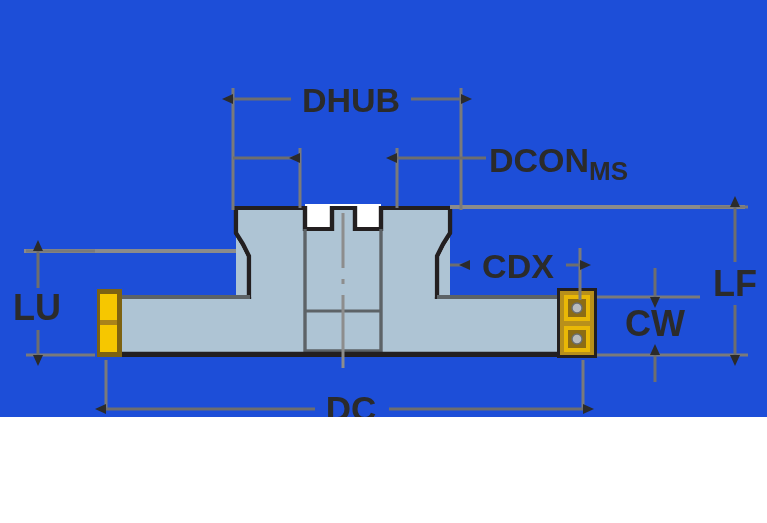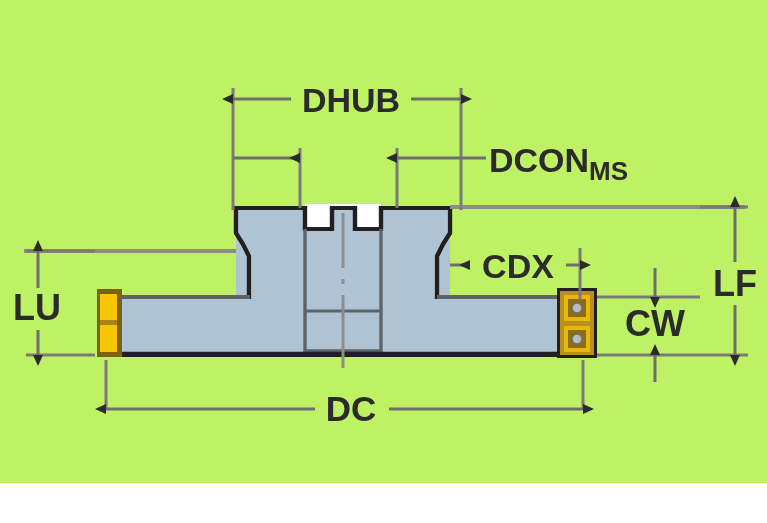--- a/index.html
+++ b/index.html
@@ -6,22 +6,22 @@
     margin: 0;
     padding: 0;
     background: #ffffff;
   }
   body {
     font-family: "Liberation Sans", sans-serif;
   }
   #stage {
     position: relative;
     width: 767px;
-    height: 483px;
-    background: #bef264;
+    height: 417px;
+    background: #1d4ed8;
     overflow: hidden;
   }
   #drawing {
     position: absolute;
     left: 0;
     top: 0;
     width: 767px;
     height: 523px;
   }
   .dim-label {

